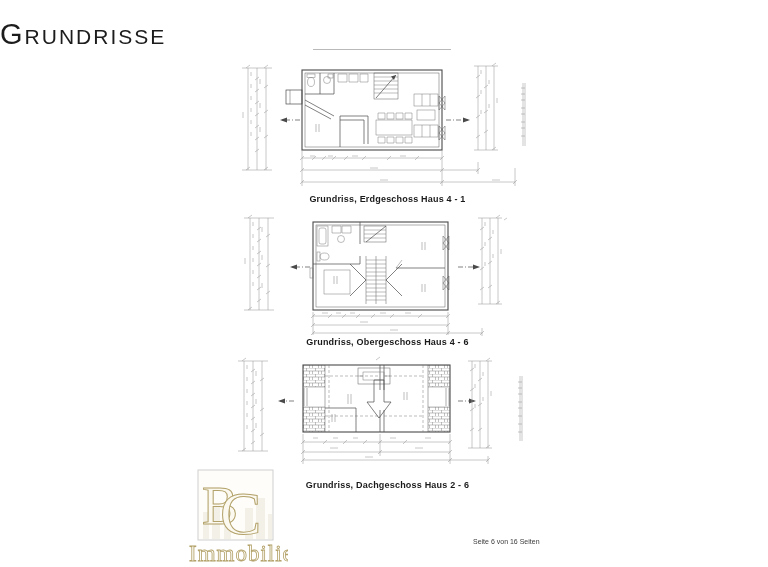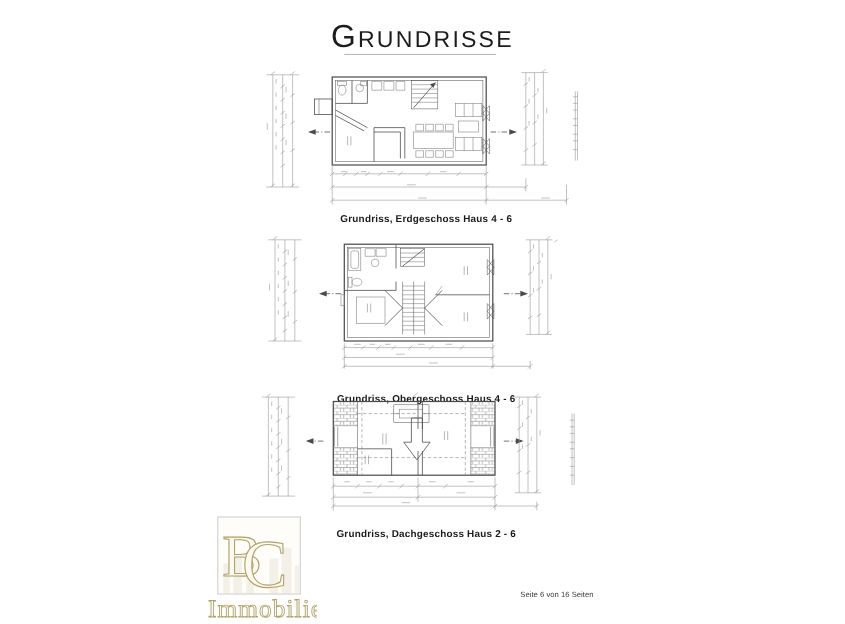--- a/index.html
+++ b/index.html
@@ -1,18 +1,18 @@
 <!DOCTYPE html>
 <html style="--ink: #4a4a4a; --ink2: #7a7a7a; --dim: #9a9a9a; --gold: #b3a26a; --caption: #1a1a1a;"><head>
 <meta charset="utf-8">
 <style>
   html,body{margin:0;padding:0;background:#ffffff;}
   .page{position:relative;width:768px;height:567px;background:#fff;overflow:hidden;
         font-family:"Liberation Sans",sans-serif;}
-  .title{position:absolute;top:18px;left:0;width:768px;text-align:center;
+  .title{position:absolute;top:18px;left:0;width:768px;
          font-size:21px;letter-spacing:2px;color:#1c1c1c;text-transform:uppercase;font-weight:500;}
   .title::first-letter{font-size:29px;}
   .title-rule{position:absolute;top:49px;left:313px;width:138px;height:1px;background:#b9b9b9;}
   .fig{position:absolute;}
   .caption{position:absolute;left:230px;width:315px;text-align:center;
            font-size:9px;font-weight:bold;color:var(--caption,#1a1a1a);letter-spacing:.2px;}
   .footer{position:absolute;left:473px;top:538px;font-size:7px;color:#3c3c3c;}
   
   .w{stroke:var(--ink,#4a4a4a);fill:none;stroke-width:.7;}
   .thick{stroke-width:1.1;}
@@ -89,21 +89,21 @@
         <path class="d" d="M291,30h4 M291,36h4 M291,42h4 M291,50h4 M291,56h4 M291,64h4 M291,70h4 M291,78h4"></path>
       </g>
 
       <g>
         <path class="d" d="M72,92V128 M212,92V128 M248,104V116 M285,110V128 M72,100H212 M72,112H248 M72,124H285"></path>
         <path class="d" d="M70,102l4,-4 M82,102l4,-4 M92,102l4,-4 M102,102l4,-4 M114,102l4,-4 M132,102l4,-4 M157,102l4,-4 M185,102l4,-4 M210,102l4,-4 M70,114l4,-4 M210,114l4,-4 M246,114l4,-4 M70,126l4,-4 M210,126l4,-4 M283,126l4,-4"></path>
         <path class="d" d="M80,98h5 M98,98h5 M122,98h6 M170,98h6 M140,110h8 M150,122h8 M262,122h8"></path>
       </g>
     </svg>
   </div>
-  <div class="caption" style="top:194px;">Grundriss, Erdgeschoss  Haus 4 - 6</div>
+  <div class="caption" style="top:194px;">Grundriss, Erdgeschoss  Haus 4 - 1</div>
 
   <div class="fig" style="left:230px;top:212px;width:315px;height:124px;">
     <svg width="315" height="124" viewBox="0 0 315 124">
       <g>
         <path class="d" d="M20,6V98 M29,6V98 M38,6V98 M14,6H44 M14,98H44"></path>
         <path class="d" d="M27,18l4,-3 M27,30l4,-3 M27,42l4,-3 M27,54l4,-3 M27,66l4,-3 M27,78l4,-3 M27,90l4,-3 M36,25l4,-3 M36,55l4,-3 M36,82l4,-3 M18,6l4,-3 M18,98l4,-3"></path>
         <path class="d" d="M23,14v-4 M23,26v-4 M23,38v-4 M23,50v-4 M23,62v-4 M23,74v-4 M32,20v-5 M32,48v-5 M32,76v-5 M15,52v-6"></path>
       </g>
       <g>
         <rect class="w thick" x="83" y="10" width="135" height="88"></rect>
@@ -142,21 +142,21 @@
         <path class="d" d="M250,18l4,-3 M250,38l4,-3 M250,58l4,-3 M250,78l4,-3 M258,28l4,-3 M258,52l4,-3 M258,76l4,-3 M266,6l4,-3 M266,92l4,-3"></path>
         <path class="d" d="M255,14v-4 M255,34v-4 M255,54v-4 M263,22v-4 M263,46v-4 M271,42v-5 M274,8l3,-2"></path>
       </g>
       <g>
         <path class="d" d="M83,100V123 M218,100V123 M252,116V124 M83,104H218 M83,113H218 M83,121H252"></path>
         <path class="d" d="M81,106l4,-4 M98,106l4,-4 M112,106l4,-4 M126,106l4,-4 M141,106l4,-4 M160,106l4,-4 M188,106l4,-4 M216,106l4,-4 M81,115l4,-4 M216,115l4,-4 M81,123l4,-4 M216,123l4,-4 M250,123l4,-4"></path>
         <path class="d" d="M92,101h6 M106,101h5 M120,101h5 M150,101h6 M175,101h6 M130,110h8 M160,118h8"></path>
       </g>
     </svg>
   </div>
-  <div class="caption" style="top:337px;margin-top:20px;">Grundriss, Obergeschoss Haus 4 - 6</div>
+  <div class="caption" style="top:337px;">Grundriss, Obergeschoss Haus 4 - 6</div>
 
   <div class="fig" style="left:230px;top:356px;width:315px;height:122px;">
     <svg width="315" height="122" viewBox="0 0 315 122">
       <defs>
         <pattern id="brick" width="9" height="6" patternUnits="userSpaceOnUse">
           <path d="M0,0H9 M0,3H9 M4.5,0V3 M1.5,3V6 M7.5,3V6" stroke="#858585" stroke-width="0.5" fill="none"></path>
         </pattern>
       </defs>
       <g>
         <path class="d" d="M14,5V95 M23,5V95 M32,5V95 M8,5H38 M8,95H38"></path>

